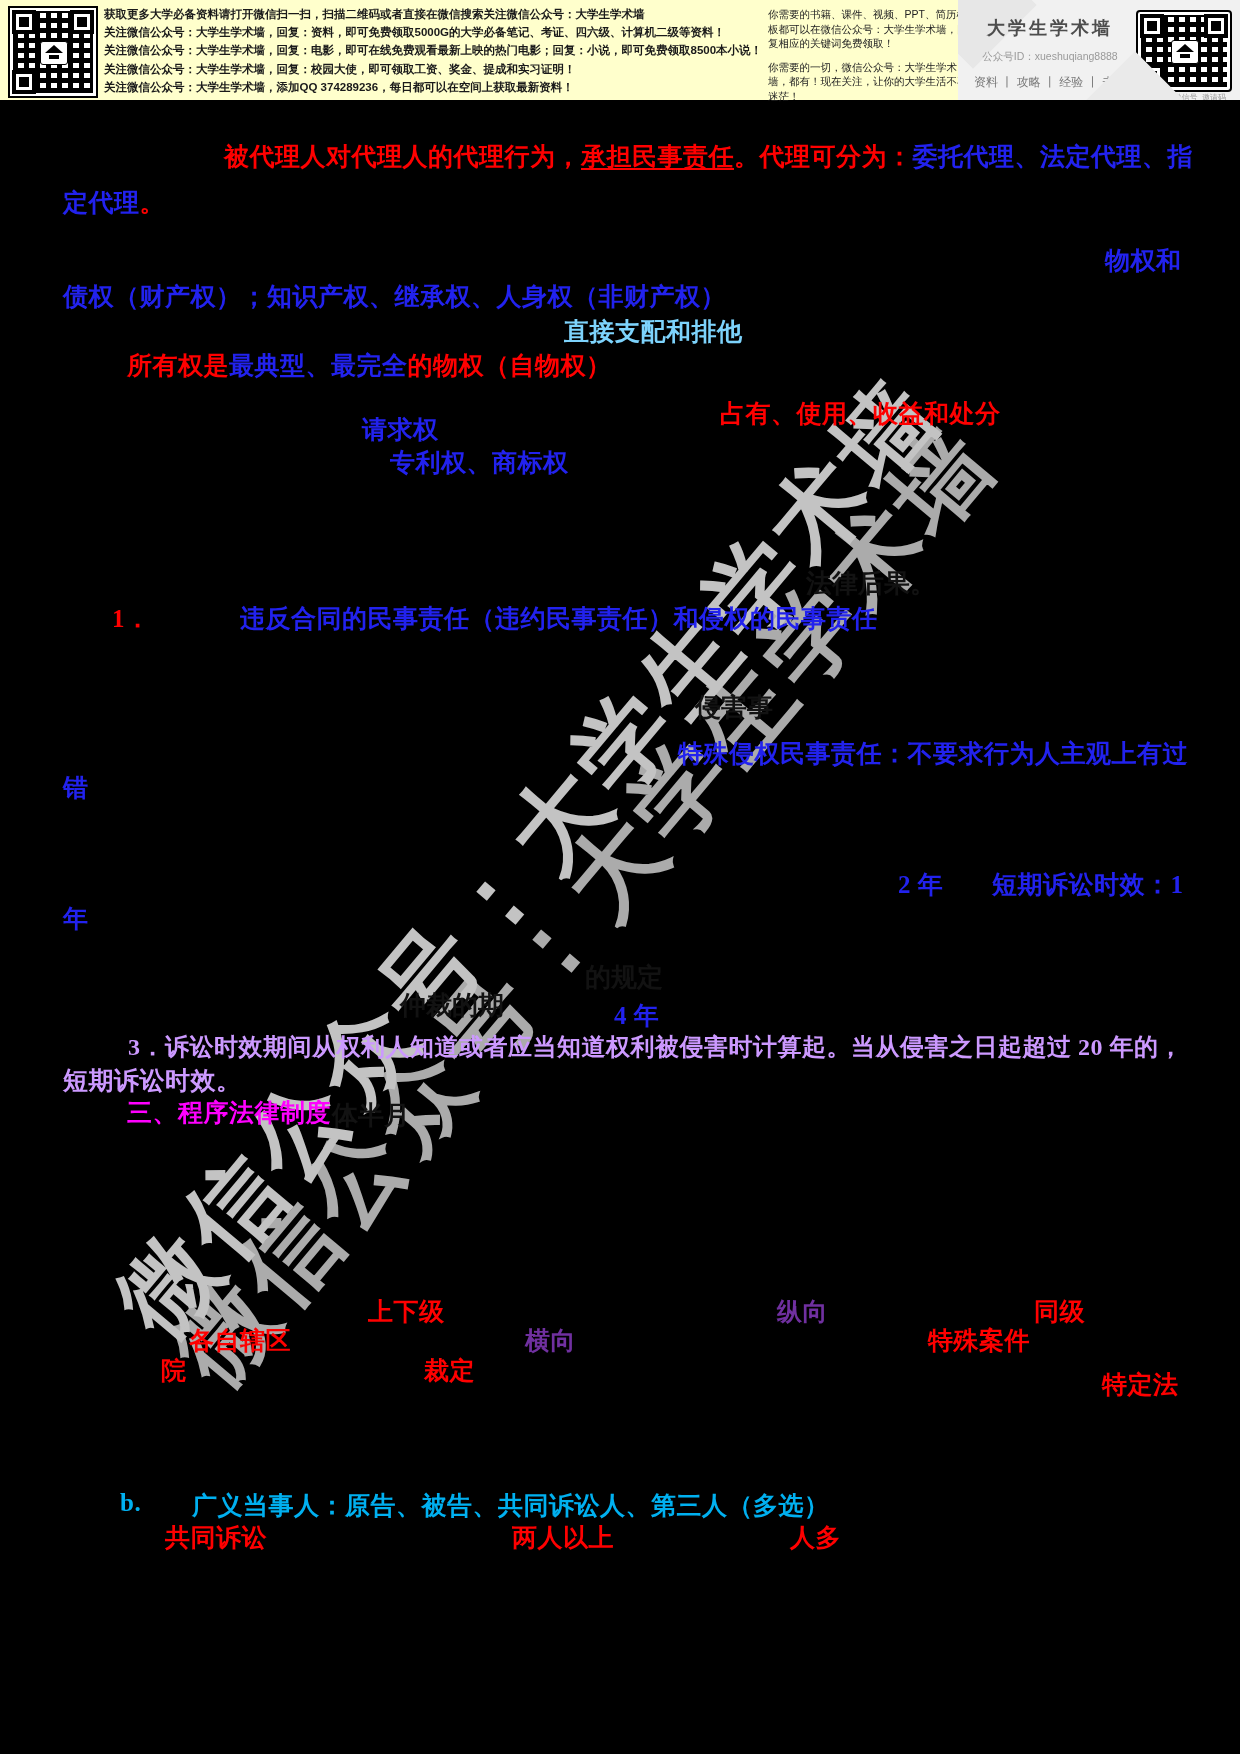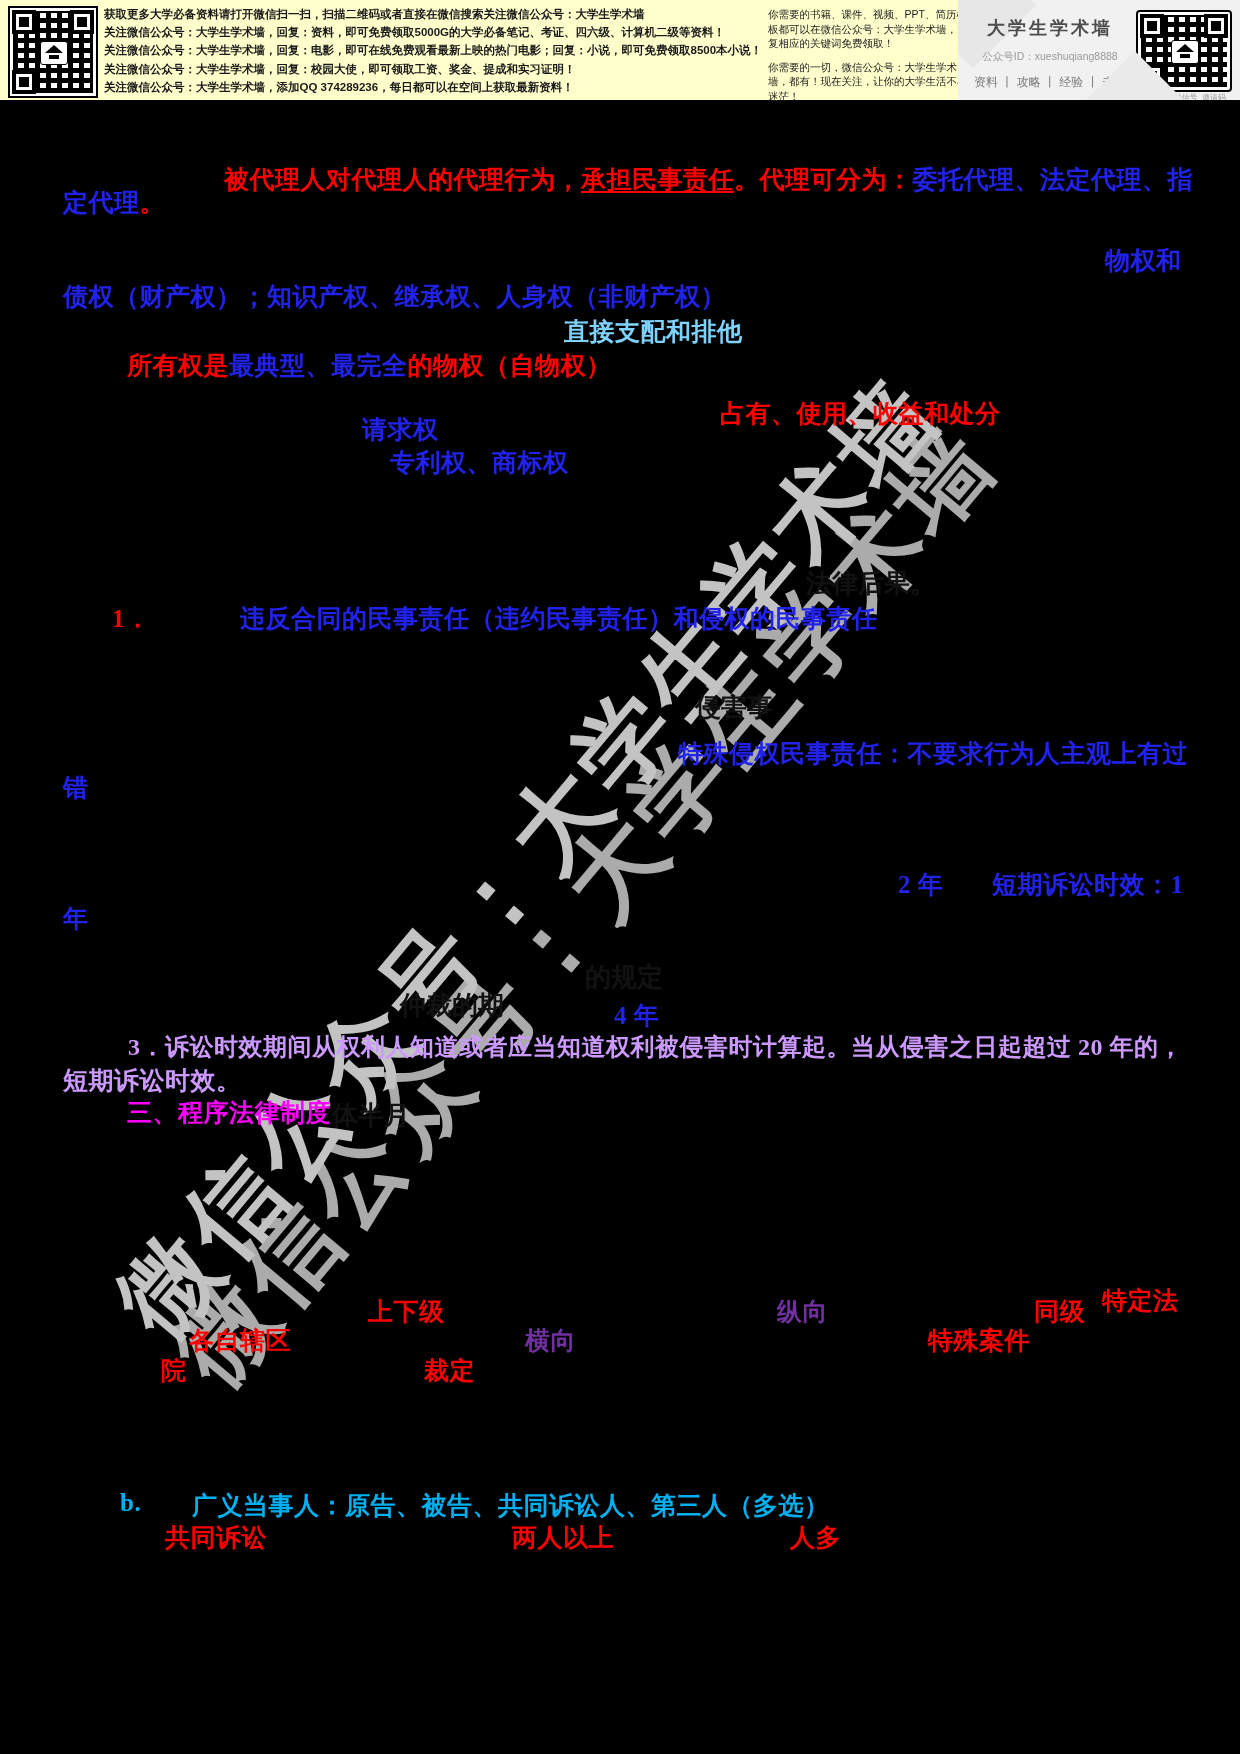--- a/index.html
+++ b/index.html
@@ -88,21 +88,21 @@
       </div>
       <div class="card-footer">微信号_邀请码</div>
     </div>
   </header>
 
   <div class="wm" id="wm1" style="color: rgb(195, 195, 195);">微信公众号：大学生学术墙</div>
   <div class="wm" id="wm2" style="color: rgb(195, 195, 195);">微信公众号：大学生学术墙</div>
 
   <div id="doc-layer"></div>
 
-<div class="run" style="left: 224px; top: 163px;"><span style="color: rgb(255, 0, 0);">被代理人对代理人的代理行为，</span><span style="color: rgb(255, 0, 0); text-decoration: underline;">承担民事责任</span><span style="color: rgb(255, 0, 0);">。</span><span style="color: rgb(255, 0, 0);">代理可分为：</span><span style="color: rgb(34, 34, 238);">委托代理、法定代理、指</span></div>
+<div class="run" style="left: 224px; top: 140px;"><span style="color: rgb(255, 0, 0);">被代理人对代理人的代理行为，</span><span style="color: rgb(255, 0, 0); text-decoration: underline;">承担民事责任</span><span style="color: rgb(255, 0, 0);">。</span><span style="color: rgb(255, 0, 0);">代理可分为：</span><span style="color: rgb(34, 34, 238);">委托代理、法定代理、指</span></div>
     <div class="run" style="left: 63px; top: 186px;"><span style="color: rgb(34, 34, 238);">定代理</span><span style="color: rgb(255, 0, 0);">。</span></div>
     <div class="run" style="left: 1105px; top: 244px;"><span style="color: rgb(34, 34, 238);">物权和</span></div>
     <div class="run" style="left: 63px; top: 280px;"><span style="color: rgb(34, 34, 238);">债权（财产权）；知识产权、继承权、人身权（非财产权）</span></div>
     <div class="run" style="left: 564px; top: 315px;"><span style="color: #7dd3fc;">直接支配和排他</span></div>
     <div class="run" style="left: 127px; top: 349px;"><span style="color: rgb(255, 0, 0);">所有权是</span><span style="color: rgb(34, 34, 238);">最典型、最完全</span><span style="color: rgb(255, 0, 0);">的物权（自物权）</span></div>
     <div class="run" style="left: 720px; top: 381px; margin-top: 16px;"><span style="color: rgb(255, 0, 0);">占有、使用、收益和处分</span></div>
     <div class="run" style="left: 362px; top: 413px;"><span style="color: rgb(34, 34, 238);">请求权</span></div>
     <div class="run" style="left: 390px; top: 446px;"><span style="color: rgb(34, 34, 238);">专利权、商标权</span></div>
     <div class="run" style="left: 112px; top: 602px;"><span style="color: rgb(255, 0, 0);">1．</span></div>
     <div class="run" style="left: 240px; top: 602px;"><span style="color: rgb(34, 34, 238);">违反合同的民事责任（违约民事责任）和侵权的民事责任</span></div>
@@ -114,21 +114,21 @@
     <div class="run" style="left: 614px; top: 999px;"><span style="color: rgb(34, 34, 238);">4 年</span></div>
     <div class="run" style="left: 128px; top: 1031px; font-size: 24px;"><span style="color: rgb(204, 153, 255);">3．诉讼时效期间从权利人知道或者应当知道权利被侵害时计算起。当从侵害之日起超过 20 年的，</span></div>
     <div class="run" style="left: 63px; top: 1064px;"><span style="color: rgb(204, 153, 255);">短期诉讼时效。</span></div>
     <div class="run" style="left: 127px; top: 1096px;"><span style="color: rgb(255, 0, 255);">三、程序法律制度</span></div>
     <div class="run" style="left: 368px; top: 1295px;"><span style="color: rgb(255, 0, 0);">上下级</span></div>
     <div class="run" style="left: 777px; top: 1295px;"><span style="color: rgb(112, 48, 160);">纵向</span></div>
     <div class="run" style="left: 1034px; top: 1295px;"><span style="color: rgb(255, 0, 0);">同级</span></div>
     <div class="run" style="left: 189px; top: 1324px;"><span style="color: rgb(255, 0, 0);">各自辖区</span></div>
     <div class="run" style="left: 525px; top: 1324px;"><span style="color: rgb(112, 48, 160);">横向</span></div>
     <div class="run" style="left: 928px; top: 1324px;"><span style="color: rgb(255, 0, 0);">特殊案件</span></div>
-    <div class="run" style="left: 1102px; top: 1284px;"><span style="color: rgb(255, 0, 0);">特定法</span></div>
+    <div class="run" style="left: 1102px; top: 1368px;"><span style="color: rgb(255, 0, 0);">特定法</span></div>
     <div class="run" style="left: 161px; top: 1354px;"><span style="color: rgb(255, 0, 0);">院</span></div>
     <div class="run" style="left: 424px; top: 1354px;"><span style="color: rgb(255, 0, 0);">裁定</span></div>
     <div class="run" style="left: 120px; top: 1489px;"><span style="color: rgb(0, 176, 240);">b.</span></div>
     <div class="run" style="left: 164px; top: 1489px;"><span style="color: rgb(0, 176, 240); margin-left: 28px;">广义当事人：原告、被告、共同诉讼人、第三人（多选）</span></div>
     <div class="run" style="left: 165px; top: 1521px;"><span style="color: rgb(255, 0, 0);">共同诉讼</span></div>
     <div class="run" style="left: 512px; top: 1521px;"><span style="color: rgb(255, 0, 0);">两人以上</span></div>
     <div class="run" style="left: 790px; top: 1521px;"><span style="color: rgb(255, 0, 0);">人多</span></div>
     <div class="frag" style="left: 806px; top: 566px; color: rgb(18, 18, 18);">法律后果。</div>
     <div class="frag" style="left: 695px; top: 690px; color: rgb(18, 18, 18);">侵害事</div>
     <div class="frag" style="left: 585px; top: 960px; color: rgb(18, 18, 18);">的规定</div>

